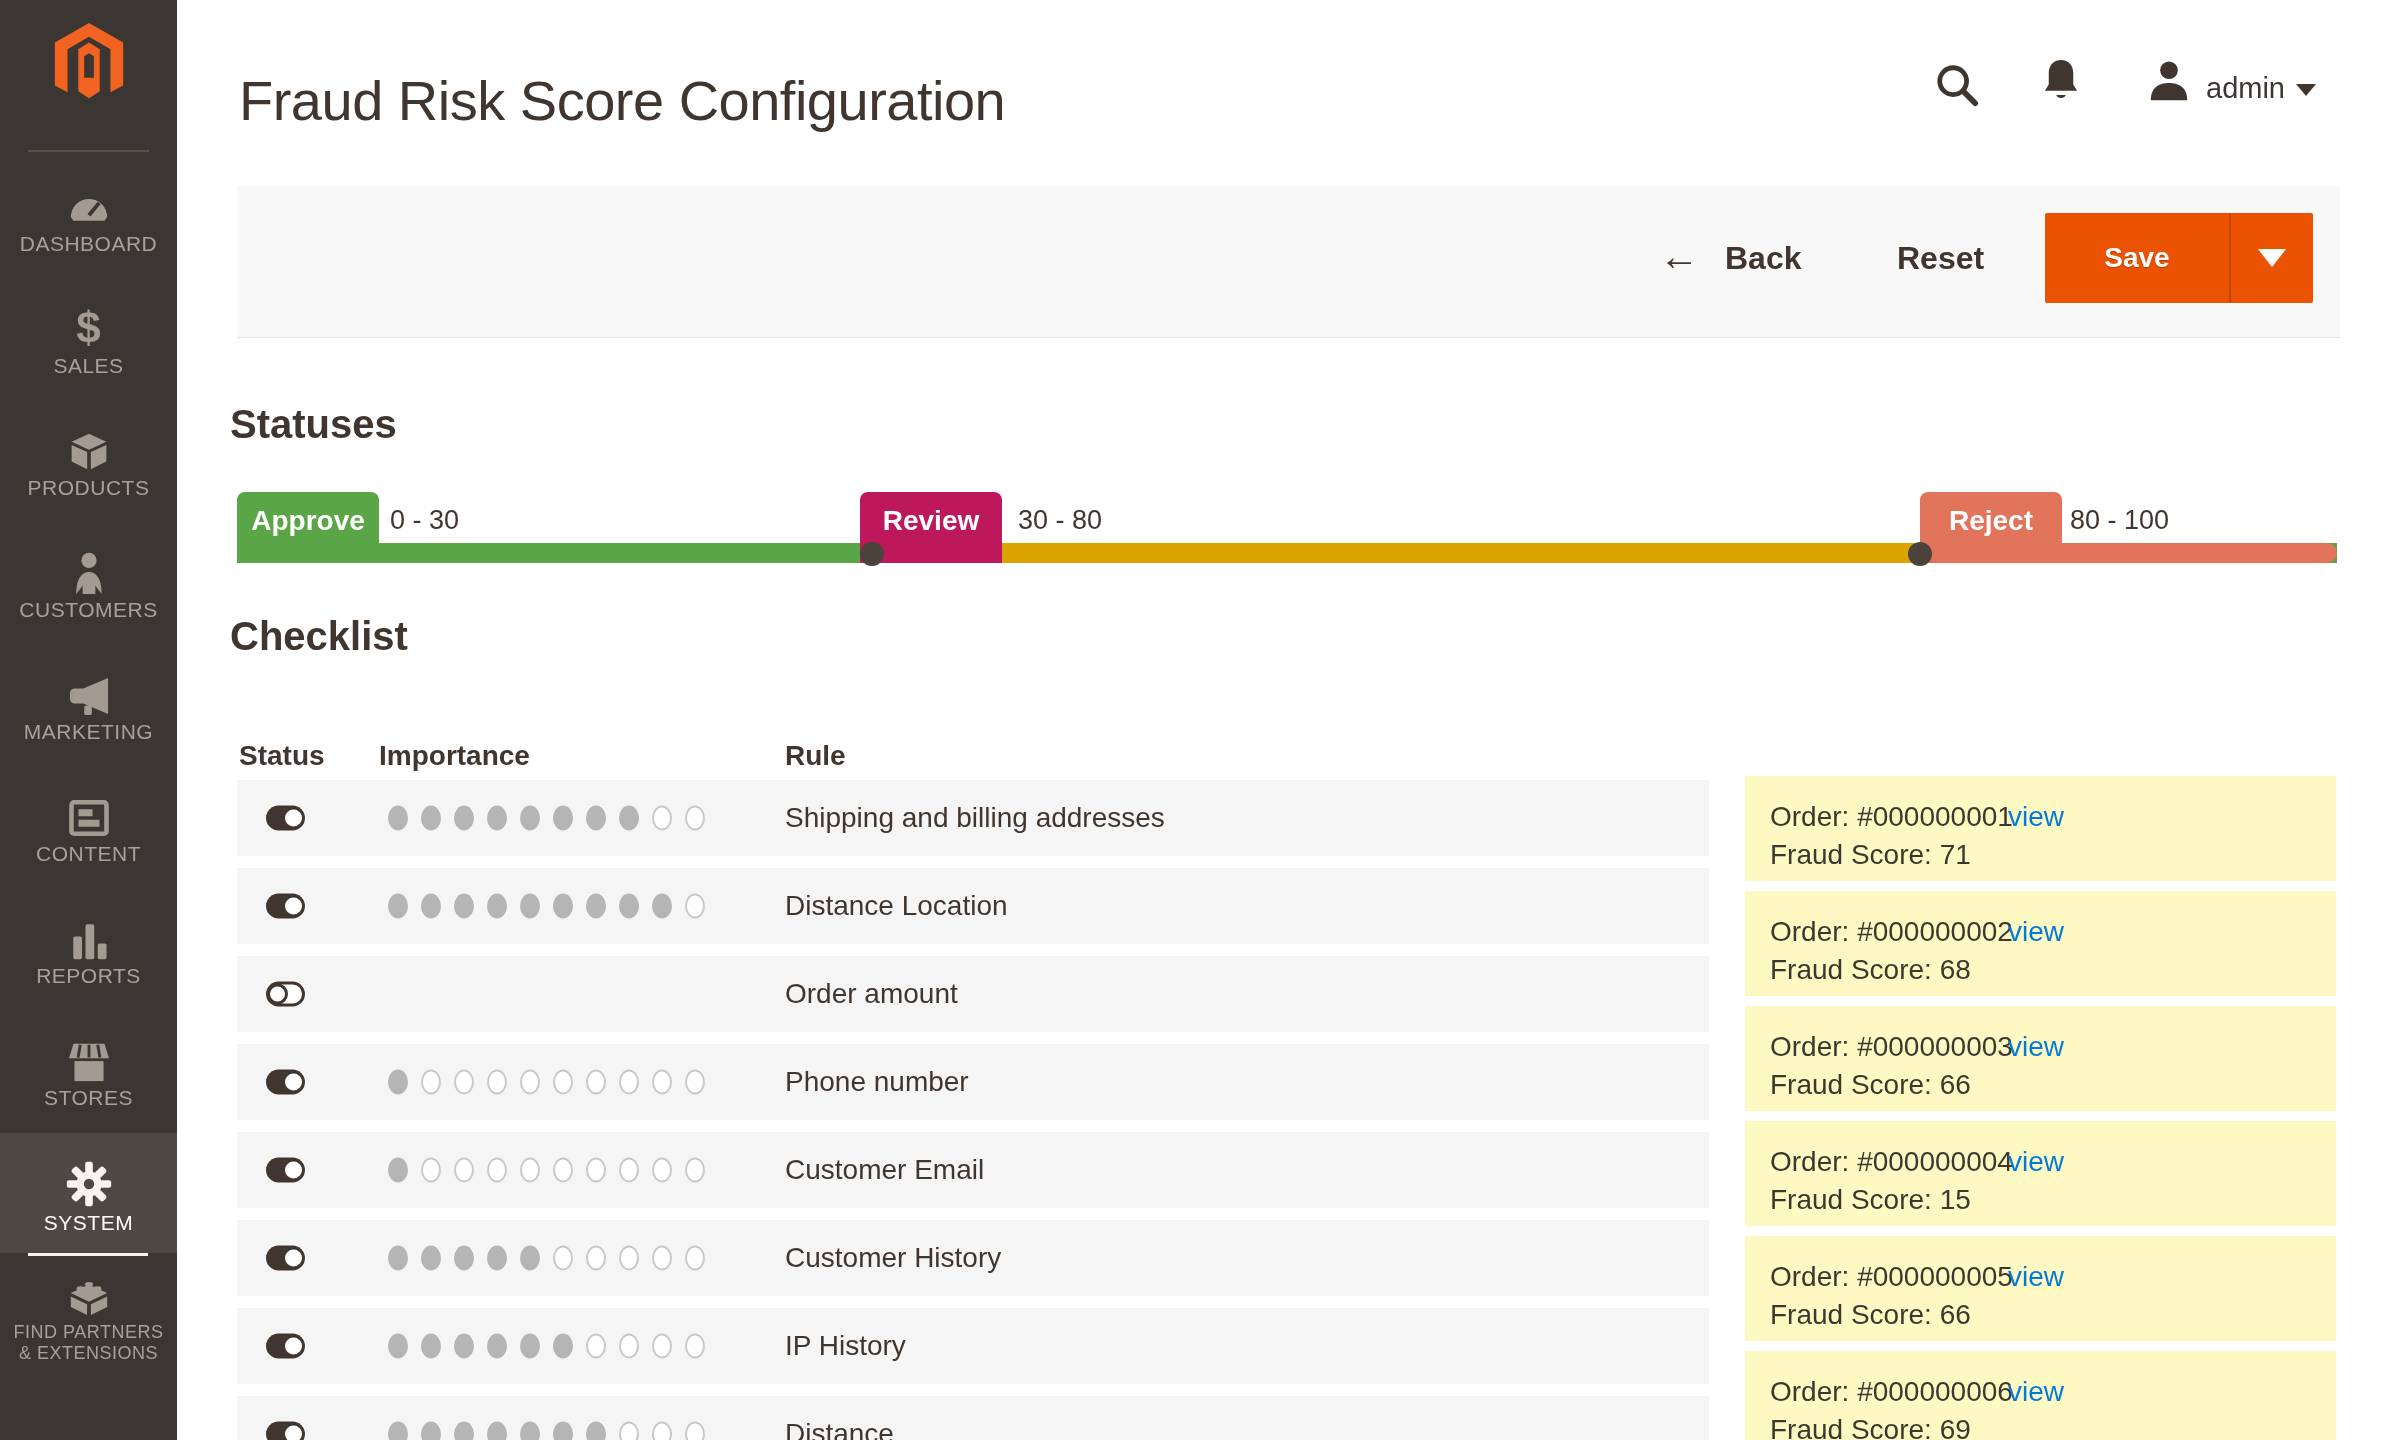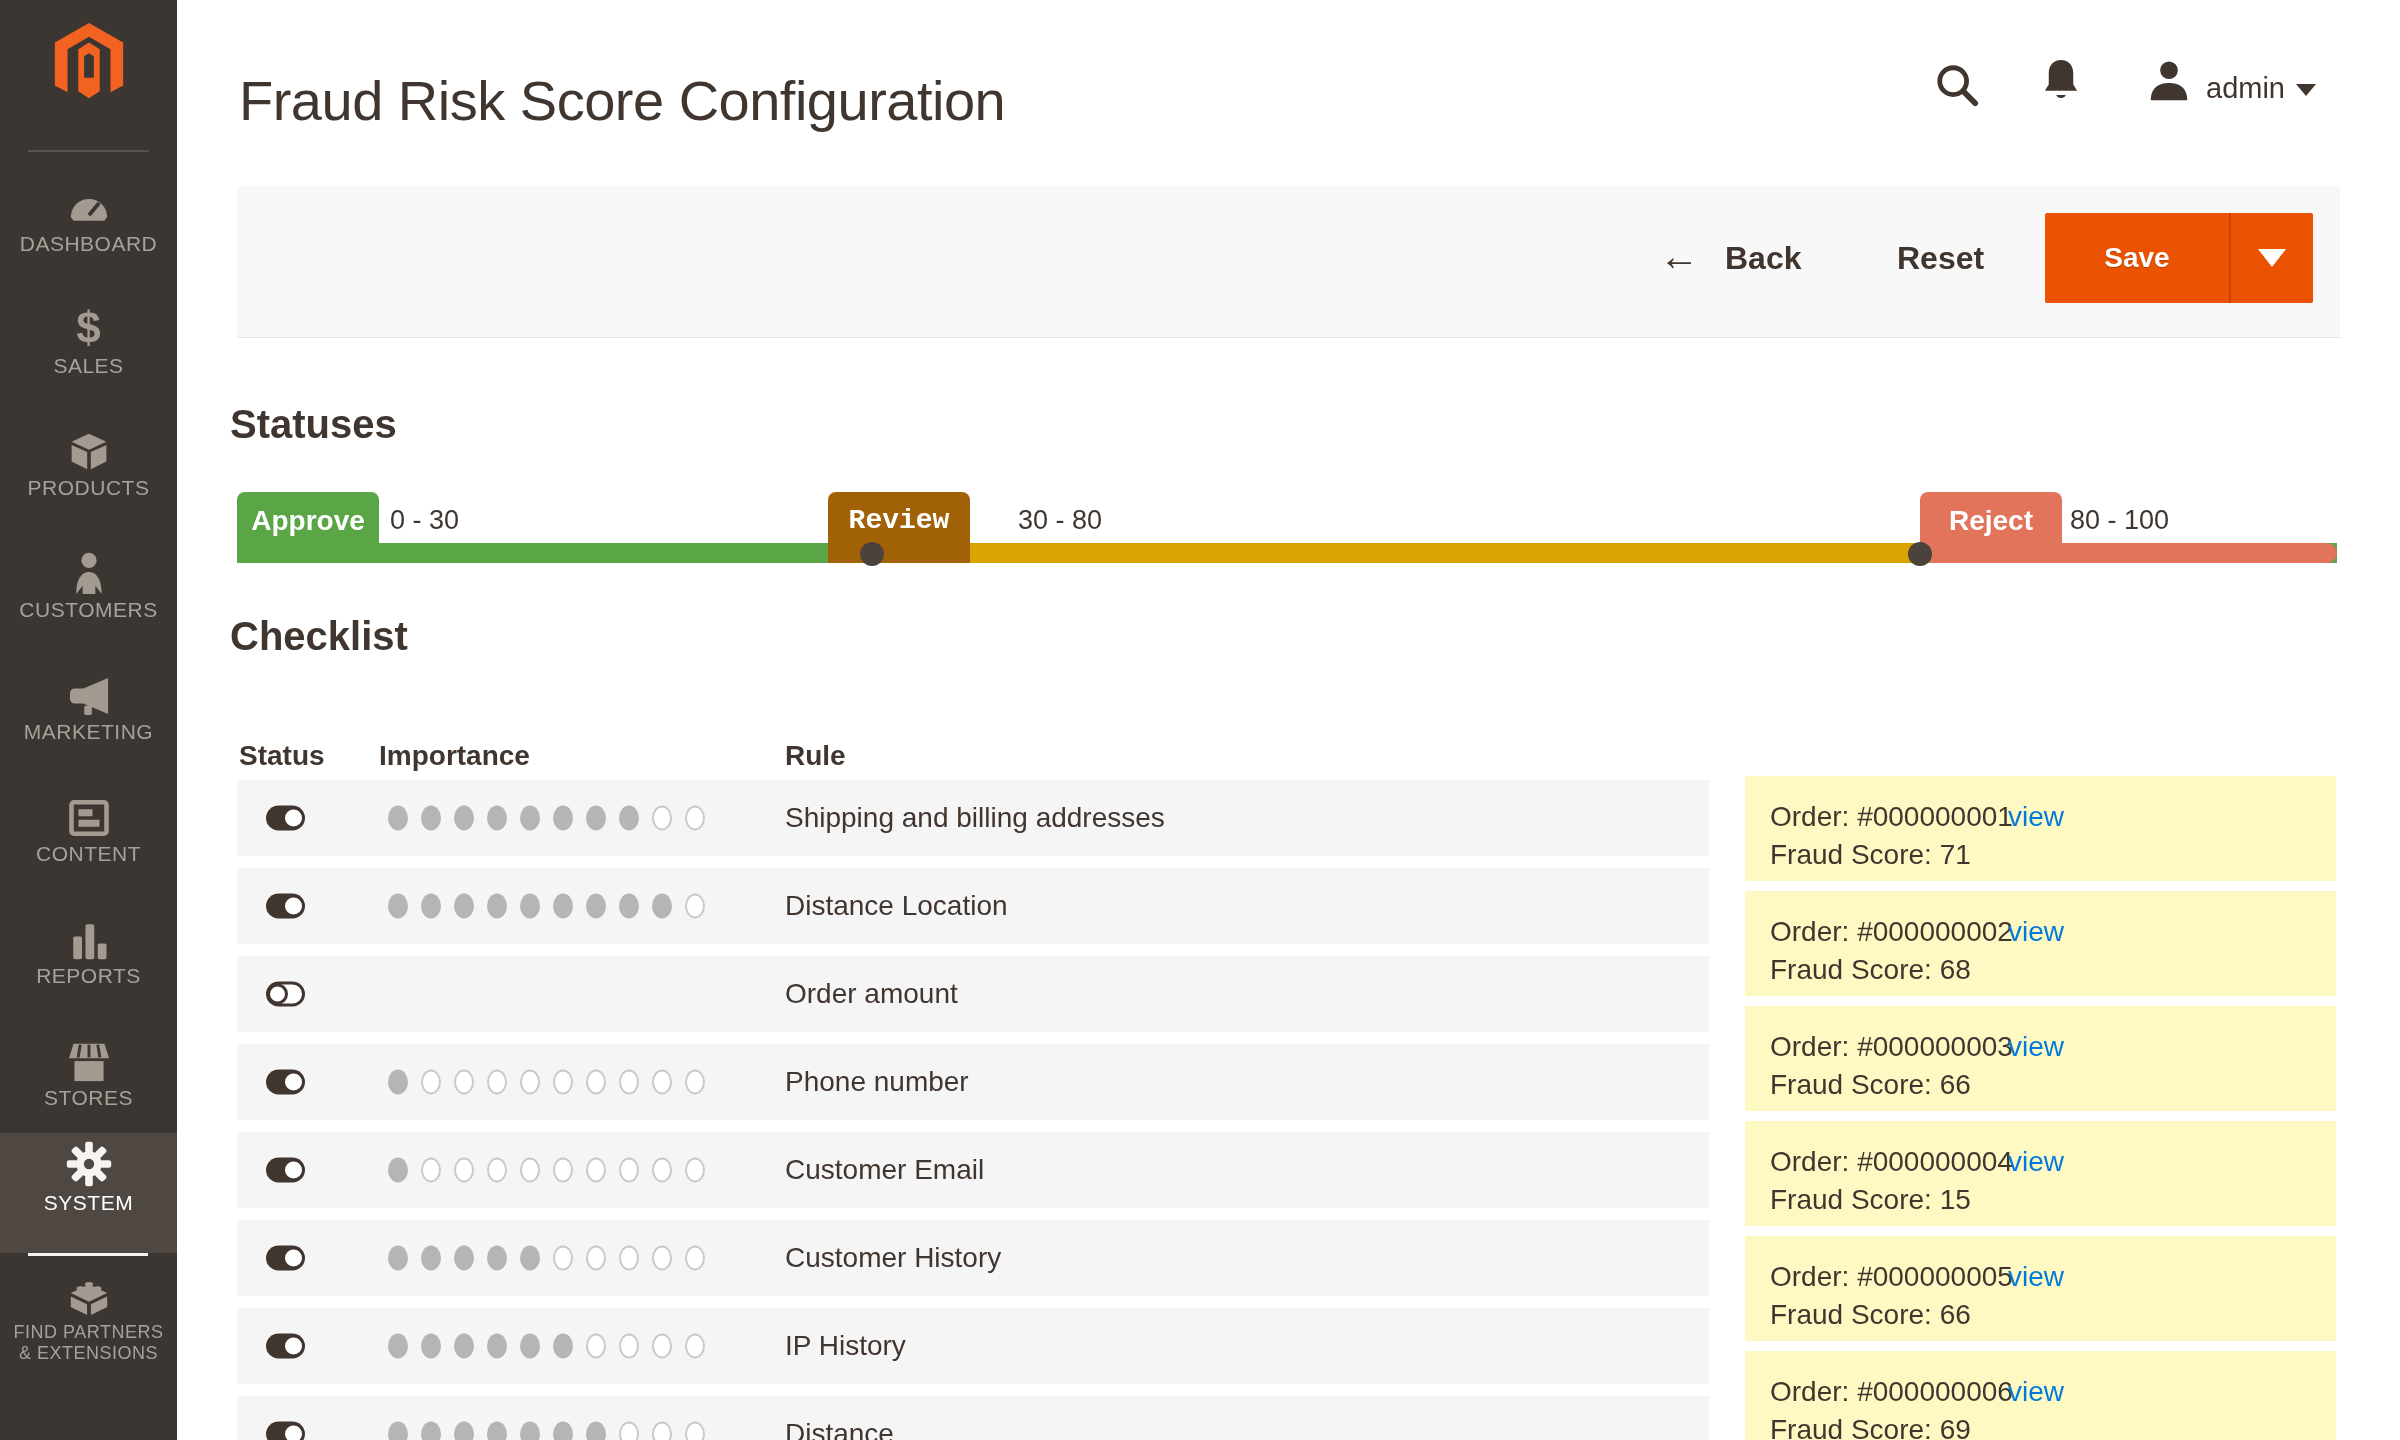--- a/index.html
+++ b/index.html
@@ -10,21 +10,21 @@
     font-family:"Liberation Sans","DejaVu Sans",sans-serif;
   }
 
   
   .sidebar { position:absolute; left:0; top:0; width:177px; height:1440px; background:#3c3632; }
   .logo { position:absolute; left:53px; top:23px; width:72px; height:82px; cursor:pointer; }
   .logo-divider { position:absolute; left:28px; top:150px; width:121px; height:2px; background:#59524c; }
   .sitem { position:absolute; left:0; width:177px; text-align:center; color:#a8a09a; cursor:pointer; }
   .sitem .icn { display:block; margin:0 auto; }
   .sitem .lbl { display:block; margin-top:4px; font-size:21px; letter-spacing:.5px; }
-  .sitem.active-block { top:1133px; height:120px; background:#4e4742; color:#fff; padding-top:8px; }
+  .sitem.active-block { top:1133px; height:120px; background:#4e4742; color:#fff; padding-top:28px; }
   .active-divider { position:absolute; left:28px; top:1253px; width:120px; height:3px; background:#f7f3f0; }
   .sitem.partners .lbl { font-size:18px; line-height:21px; margin-top:6px; }
 
   
   .page-title { position:absolute; left:239px; top:68px; font-size:56px; font-weight:400; color:#41362f; letter-spacing:-.5px; }
   .hicon { position:absolute; cursor:pointer; }
   .admin-label { position:absolute; left:2206px; top:72px; font-size:29px; color:#41362f; cursor:pointer; }
   .admin-caret { position:absolute; left:2296px; top:84px; width:0; height:0; border-left:10px solid transparent; border-right:10px solid transparent; border-top:12px solid #41362f; cursor:pointer; }
 
   
@@ -42,21 +42,21 @@
   #statuses-heading { top:402px; }
   #checklist-heading { top:614px; }
 
   
   .slider-bar { position:absolute; left:237px; top:543px; width:2100px; height:20px; background:#5aa546; }
   .seg { position:absolute; top:0; height:20px; }
   .seg.review { left:635px; width:1048px; background:#dba300; }
   .seg.reject { left:1683px; width:417px; background:#e2745c; border-radius:0 10px 10px 0; }
   .status-box { position:absolute; top:492px; height:71px; width:142px; border-radius:8px 8px 0 0; color:#fff; font-size:28px; font-weight:600; display:flex; align-items:center; justify-content:center; padding-bottom:14px; }
   .status-box.approve { left:237px; background:#5aa546; }
-  .status-box.review  { left:828px; background:#a16207;font-family:Liberation Mono, monospace; }
+  .status-box.review  { left:860px; background:#be185d; }
   .status-box.reject  { left:1920px; background:#e2745c; }
   .range-label { position:absolute; top:505px; font-size:27px; color:#41362f; }
   .range-label.r1 { left:390px; }
   .range-label.r2 { left:1018px; }
   .range-label.r3 { left:2070px; }
   .handle { position:absolute; top:542px; width:24px; height:24px; border-radius:50%; background:#4a423b; cursor:pointer; z-index:3; }
   .handle.h1 { left:860px; }
   .handle.h2 { left:1908px; }
 
   

